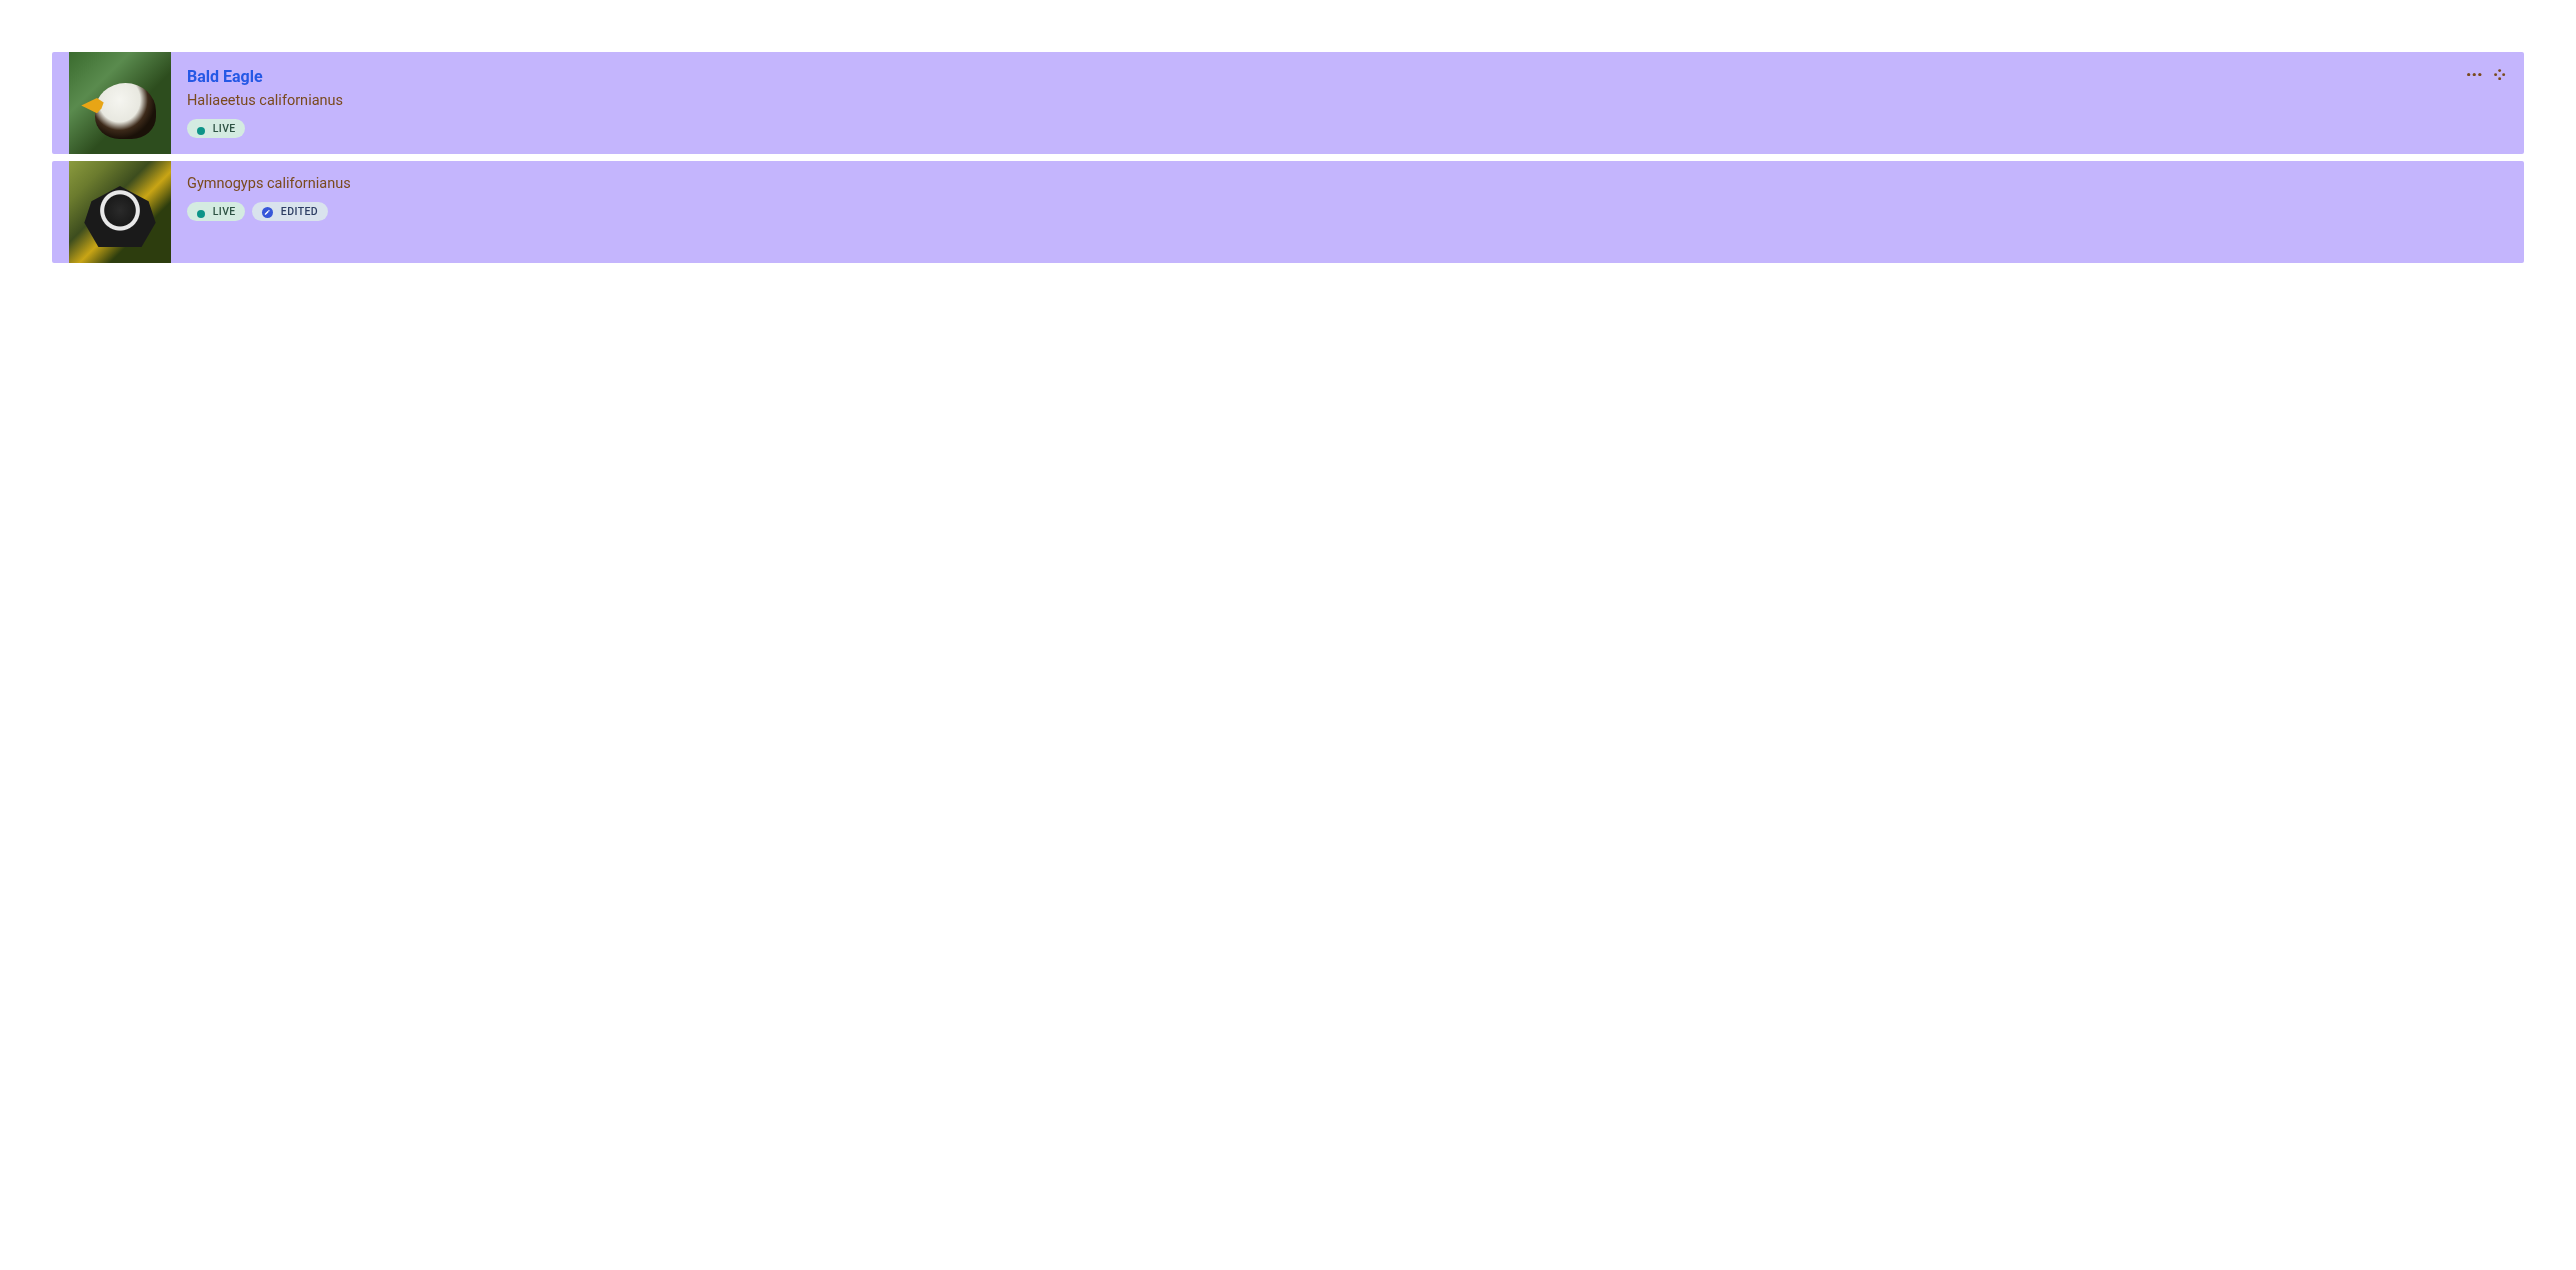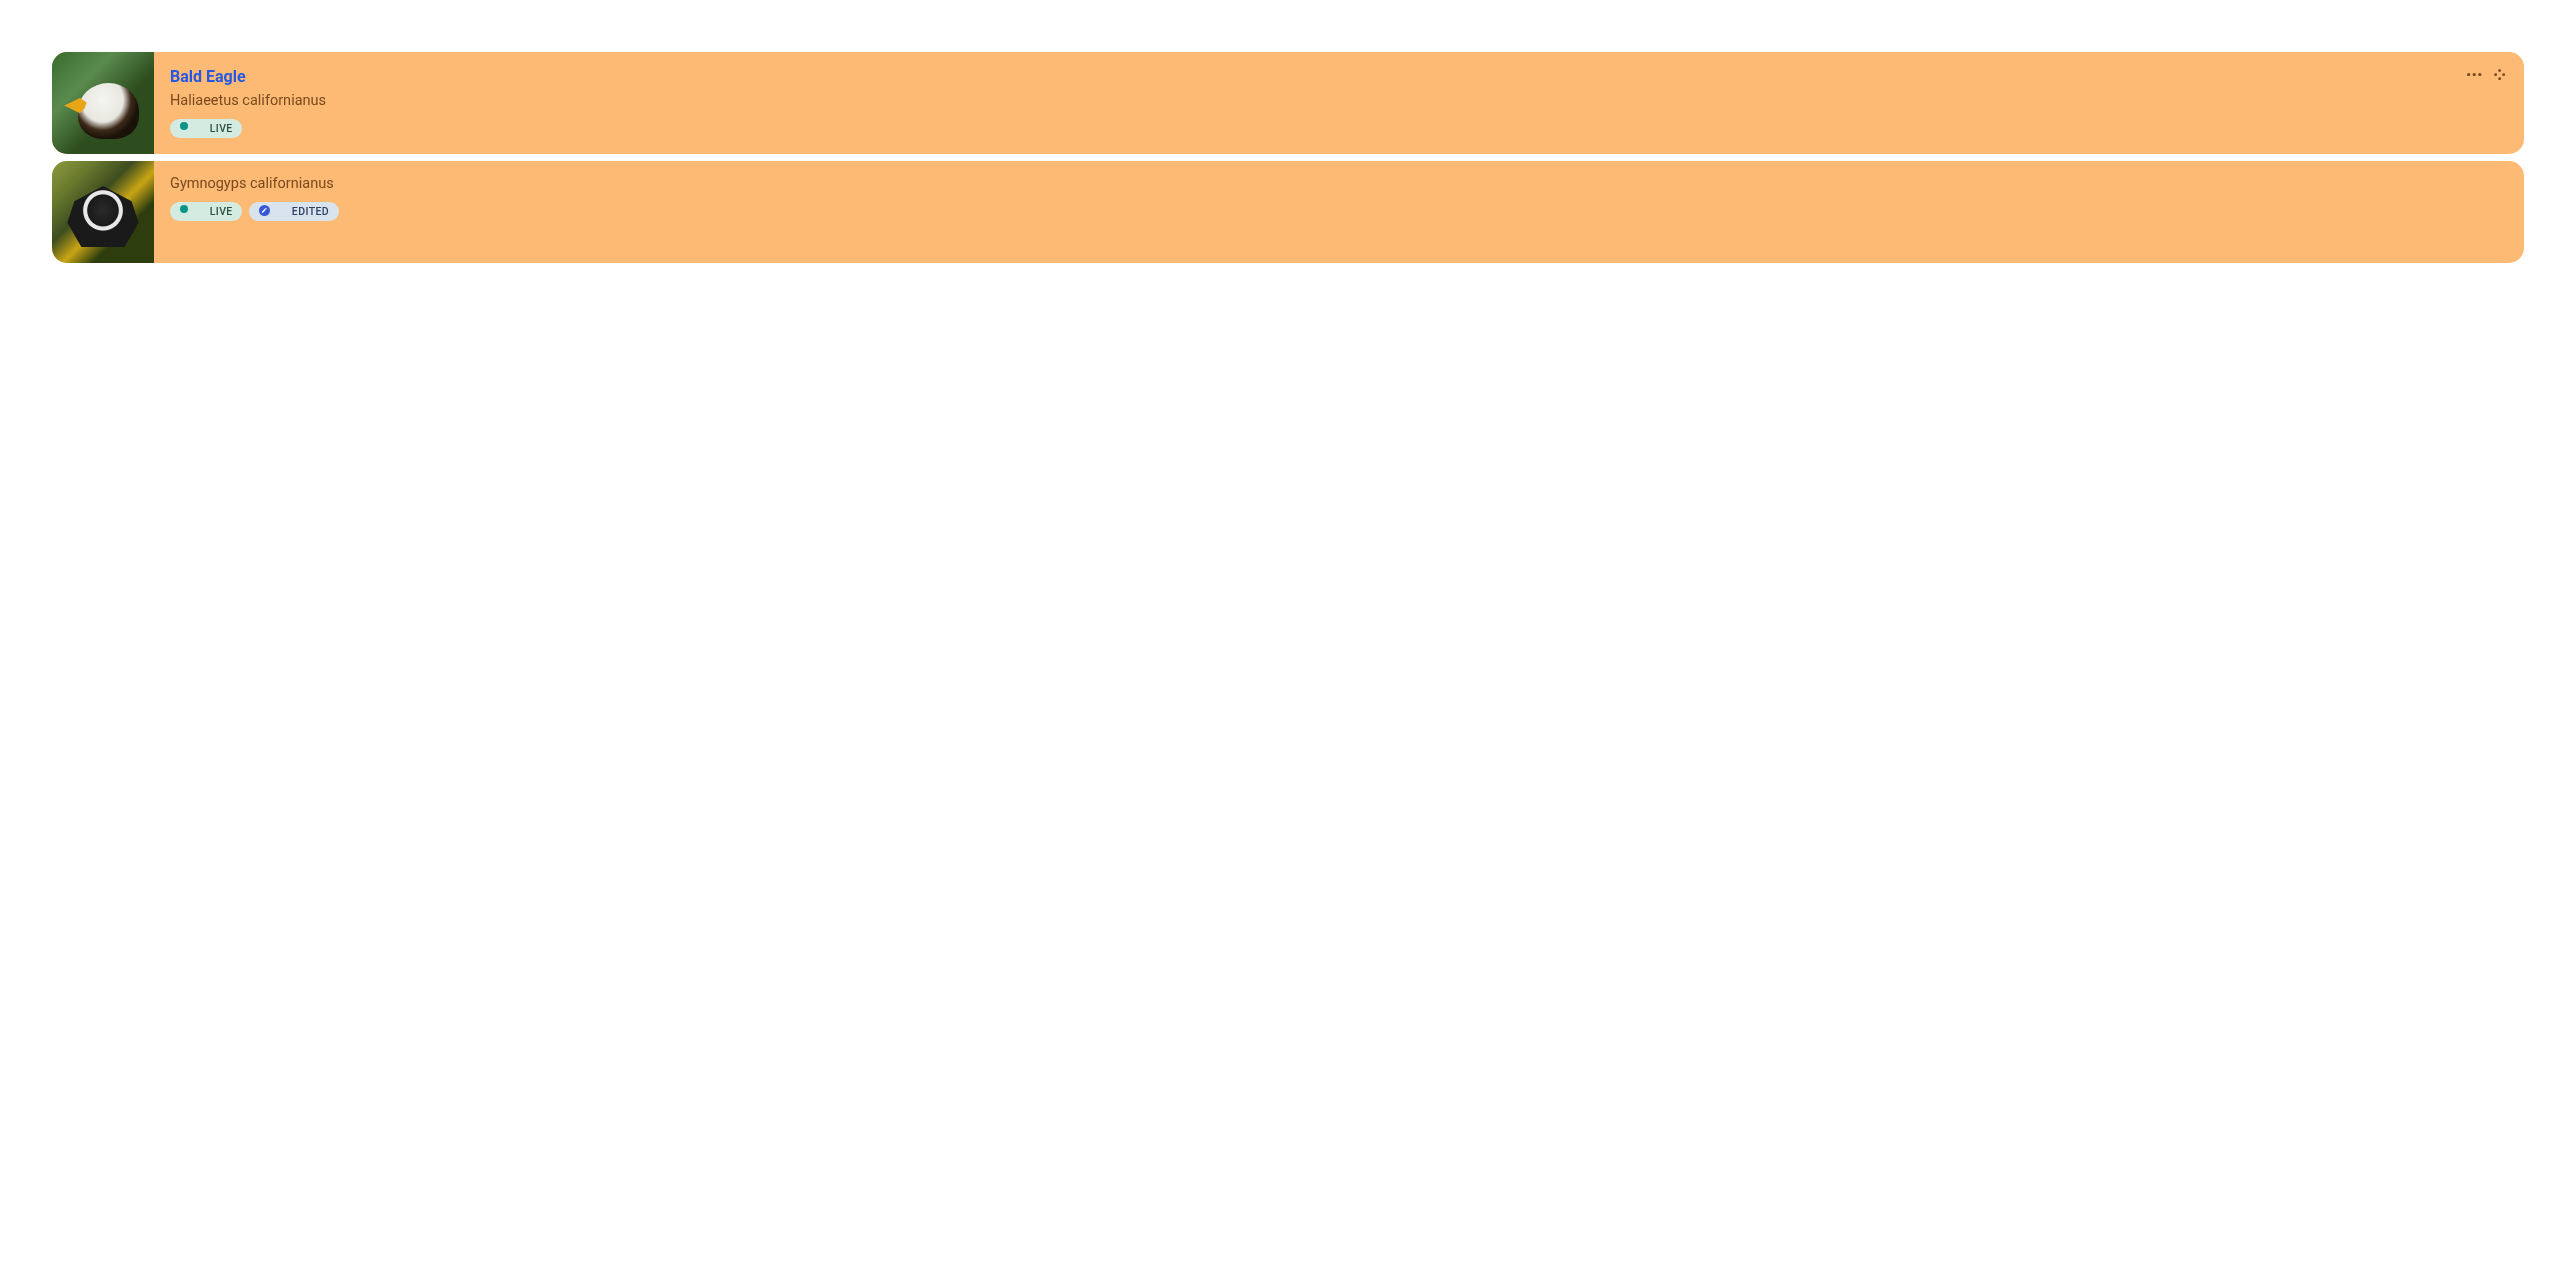--- a/index.html
+++ b/index.html
@@ -15,24 +15,25 @@
     }
     
     .card-list {
       display: flex;
       flex-direction: column;
       gap: 6.5px;
     }
     
     .card {
       display: flex;
-      background: #fdba74;
-      border-radius: 15px;
+      background: #c4b5fd;
+      border-radius: 2px;
       overflow: hidden;
       min-height: 102px;
+      padding-left: 17px;
     }
     
     .card-image {
       width: 102px;
       height: 102px;
       flex-shrink: 0;
       background: #888;
     }
     
     .card-image.eagle {
@@ -124,22 +125,22 @@
     }
     
     .badges {
       display: flex;
       gap: 6.5px;
       margin-top: 3.2px;
     }
     
     .badge {
       display: inline-flex;
-      align-items: flex-start;
-      gap: 22px;
+      align-items: flex-end;
+      gap: 8px;
       padding: 3.2px 9.7px;
       border-radius: 806px;
       font-size: 10.5px;
       font-weight: 500;
       letter-spacing: 0.4px;
     }
     
     .badge.live {
       background: #d4ebe1;
       color: #2d5243;

